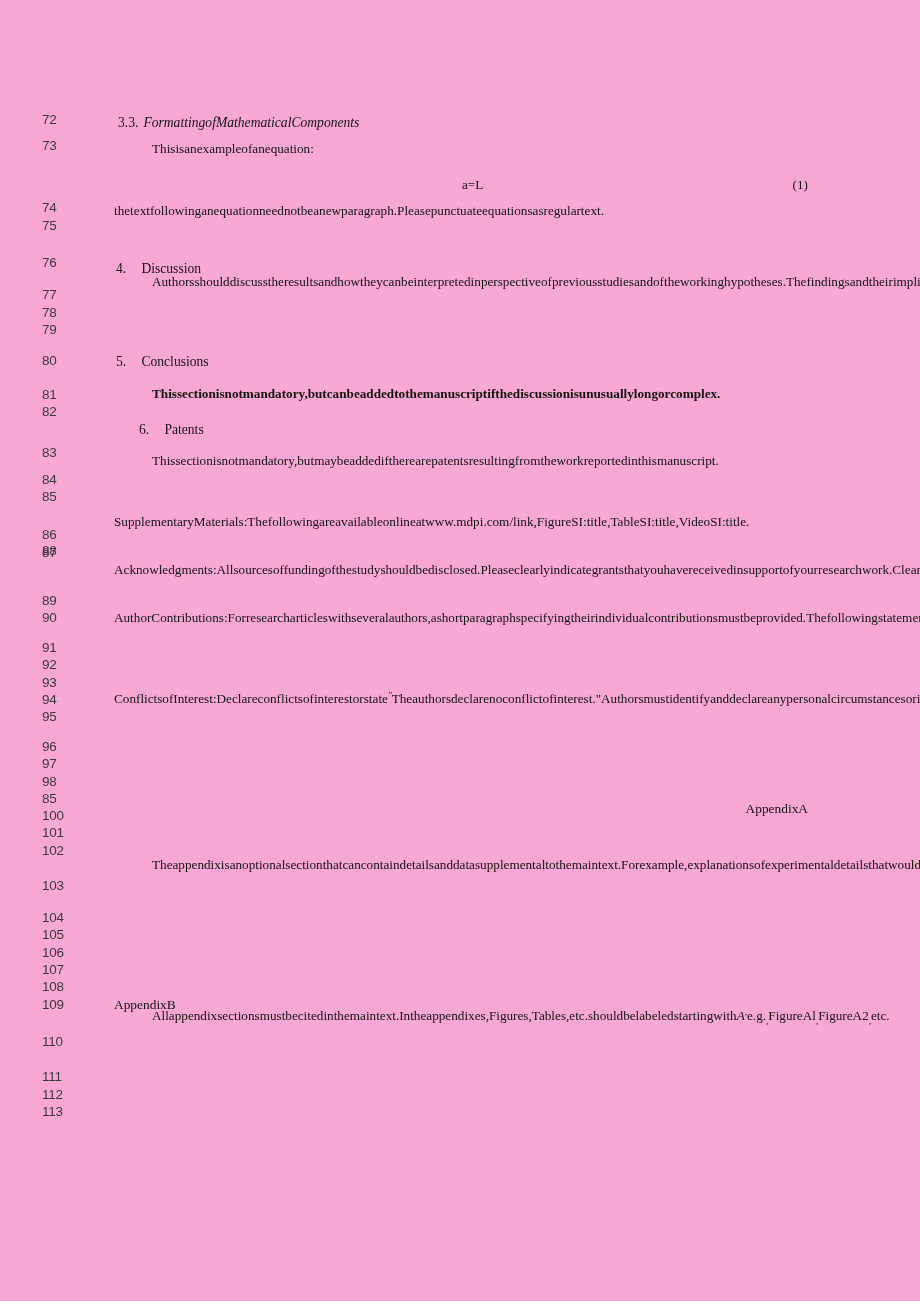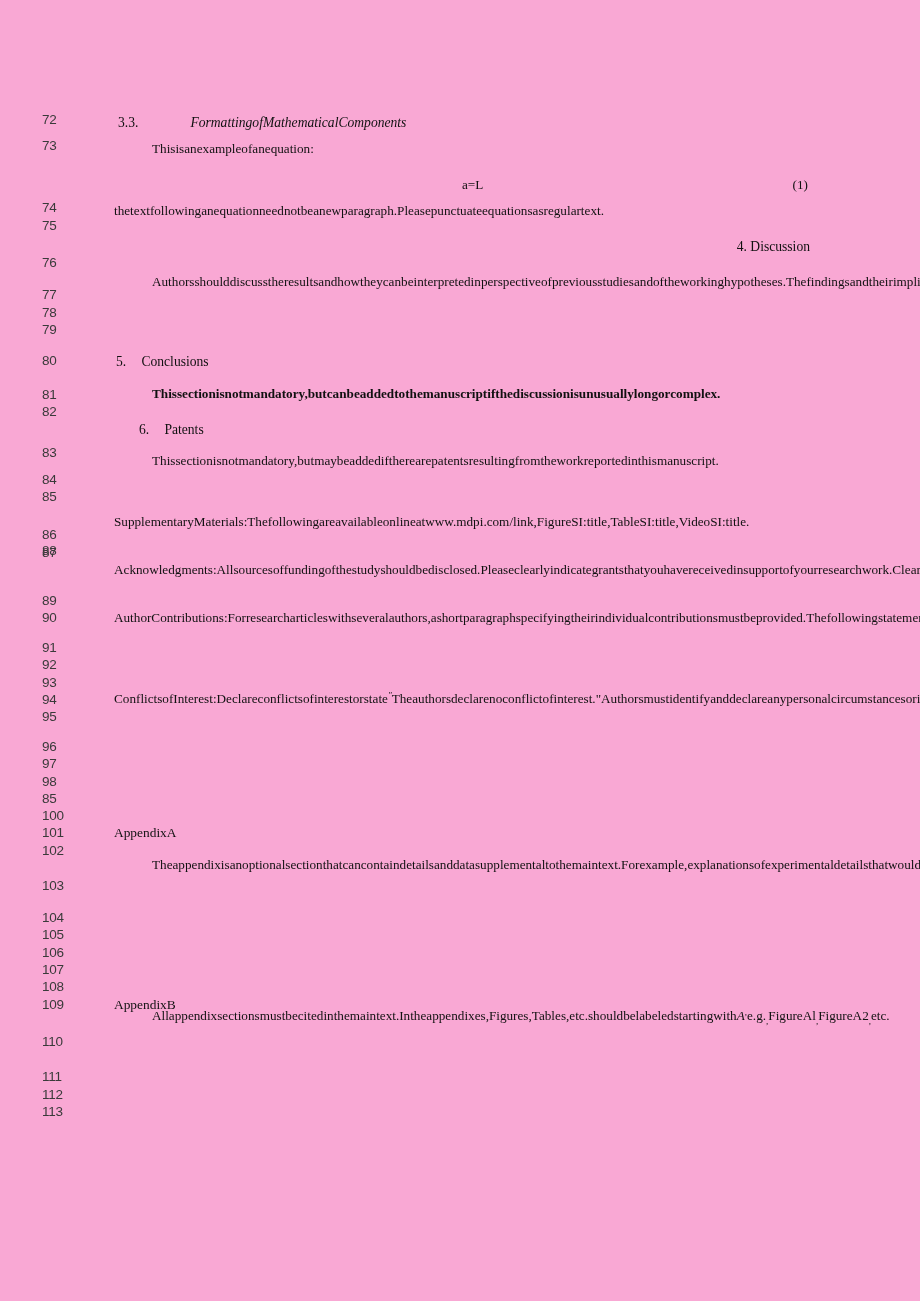--- a/index.html
+++ b/index.html
@@ -59,21 +59,20 @@
   .heading {
     font-size: 13.6px;
     line-height: 19px;
   }
   .heading .num {
     display: inline-block;
     min-width: 22px;
   }
   .heading .ttl-italic {
     font-style: italic;
-    margin-left: 47px;
   }
 
   .para {
     text-indent: 38px;
   }
   .para.no-indent {
     text-indent: 0;
   }
 
   .equation-row {
@@ -169,21 +168,21 @@
 
     <div class="blk para" style="top:139px;">Thisisanexampleofanequation:</div>
 
     <div class="equation-row" style="top:175px;">
       <span class="eq-body">a=L</span>
       <span class="eq-tag">(1)</span>
     </div>
 
     <div class="blk para no-indent" style="top:201px;">thetextfollowinganequationneednotbeanewparagraph.Pleasepunctuateequationsasregulartext.</div>
 
-    <div class="blk heading" style="top:237px; padding-left:2px;text-align:right;">
+    <div class="blk heading" style="top:259px; padding-left:2px;">
       <span class="num">4.</span>
       <span>Discussion</span>
     </div>
 
     <div class="blk para" style="top:272px;">Authorsshoulddiscusstheresultsandhowtheycanbeinterpretedinperspectiveofpreviousstudiesandoftheworkinghypotheses.Thefindingsandtheirimplicationsshouldbediscussedinthebroadestcontextpossible.Futureresearchdirectionsmayalsobehighlighted.</div>
 
     <div class="blk heading" style="top:352px; padding-left:2px;">
       <span class="num">5.</span>
       <span>Conclusions</span>
     </div>
@@ -202,21 +201,21 @@
     <div class="blk" style="top:560px;">Acknowledgments:Allsourcesoffundingofthestudyshouldbedisclosed.Pleaseclearlyindicategrantsthatyouhavereceivedinsupportofyourresearchwork.Clearlystateifyoureceivedfundsforcoveringthecoststopublishinopenaccess.</div>
 
     <div class="blk" style="top:608px;">
       <span>AuthorContributions:Forresearcharticleswithseveralauthors,ashortparagraphspecifyingtheirindividualcontributionsmustbeprovided.Thefollowingstatementsshouldbeused"X.X.andY.Y.conceivedanddesignedtheexperiments;X.X.performedtheexperiments;X.X.andY.Y.analyzedthedata;W.W.contributedreagents/materials/analysist</span>
     </div>
 
     <div class="blk" style="top:686px;">
       <span>ConflictsofInterest:Declareconflictsofinterestorstate</span><span class="sup-mark">"</span><span>Theauthorsdeclarenoconflictofinterest."Authorsmustidentifyanddeclareanypersonalcircumstancesorinterestthatmaybeperceivedasinappropriatelyinfluencingtherepresentationorinterpretationofreportedresearchresults.Anyroleofthefundingsponsorsinthedesignofthestudy;inthecollection,analysesorinterpretationofdata;inthewritingofthemanuscriptorinthedecisiontopublishtheresultsmustbedeclaredinthissection.Ifthereisnorole</span>
     </div>
 
-    <div class="blk appendix-head" style="top:823px;">AppendixA</div>
+    <div class="blk appendix-head" style="top:799px;text-align:right;">AppendixA</div>
 
     <div class="blk para" style="top:855px;">Theappendixisanoptionalsectionthatcancontaindetailsanddatasupplementaltothemaintext.Forexample,explanationsofexperimentaldetailsthatwoulddisrupttheflowofthemaintext,butnonethelessremaincrucialtounderstandingandreproducingtheresearchshown;figuresofreplicatesforexperimentsofwhichrepresentativedataisshowninthemaintextcanbeaddedhereifbrief,orasSupplementarydata.Mathematicalproofsofresultsnotcentraltothepapercanbeaddedasanappendix.</div>
 
     <div class="blk appendix-head" style="top:971px;margin-top:24px;">AppendixB</div>
 
     <div class="blk para" style="top:1003px;">
       <span>Allappendixsectionsmustbecitedinthemaintext.Intheappendixes,Figures,Tables,etc.shouldbelabeledstartingwith</span><span class="ital">A</span><span class="sup-mark">,</span><span>e.g.</span><span class="sub-mark">,</span><span>FigureAl</span><span class="sub-mark">,</span><span>FigureA2</span><span class="sub-mark">,</span><span>etc.</span>
     </div>
 
   </div>

